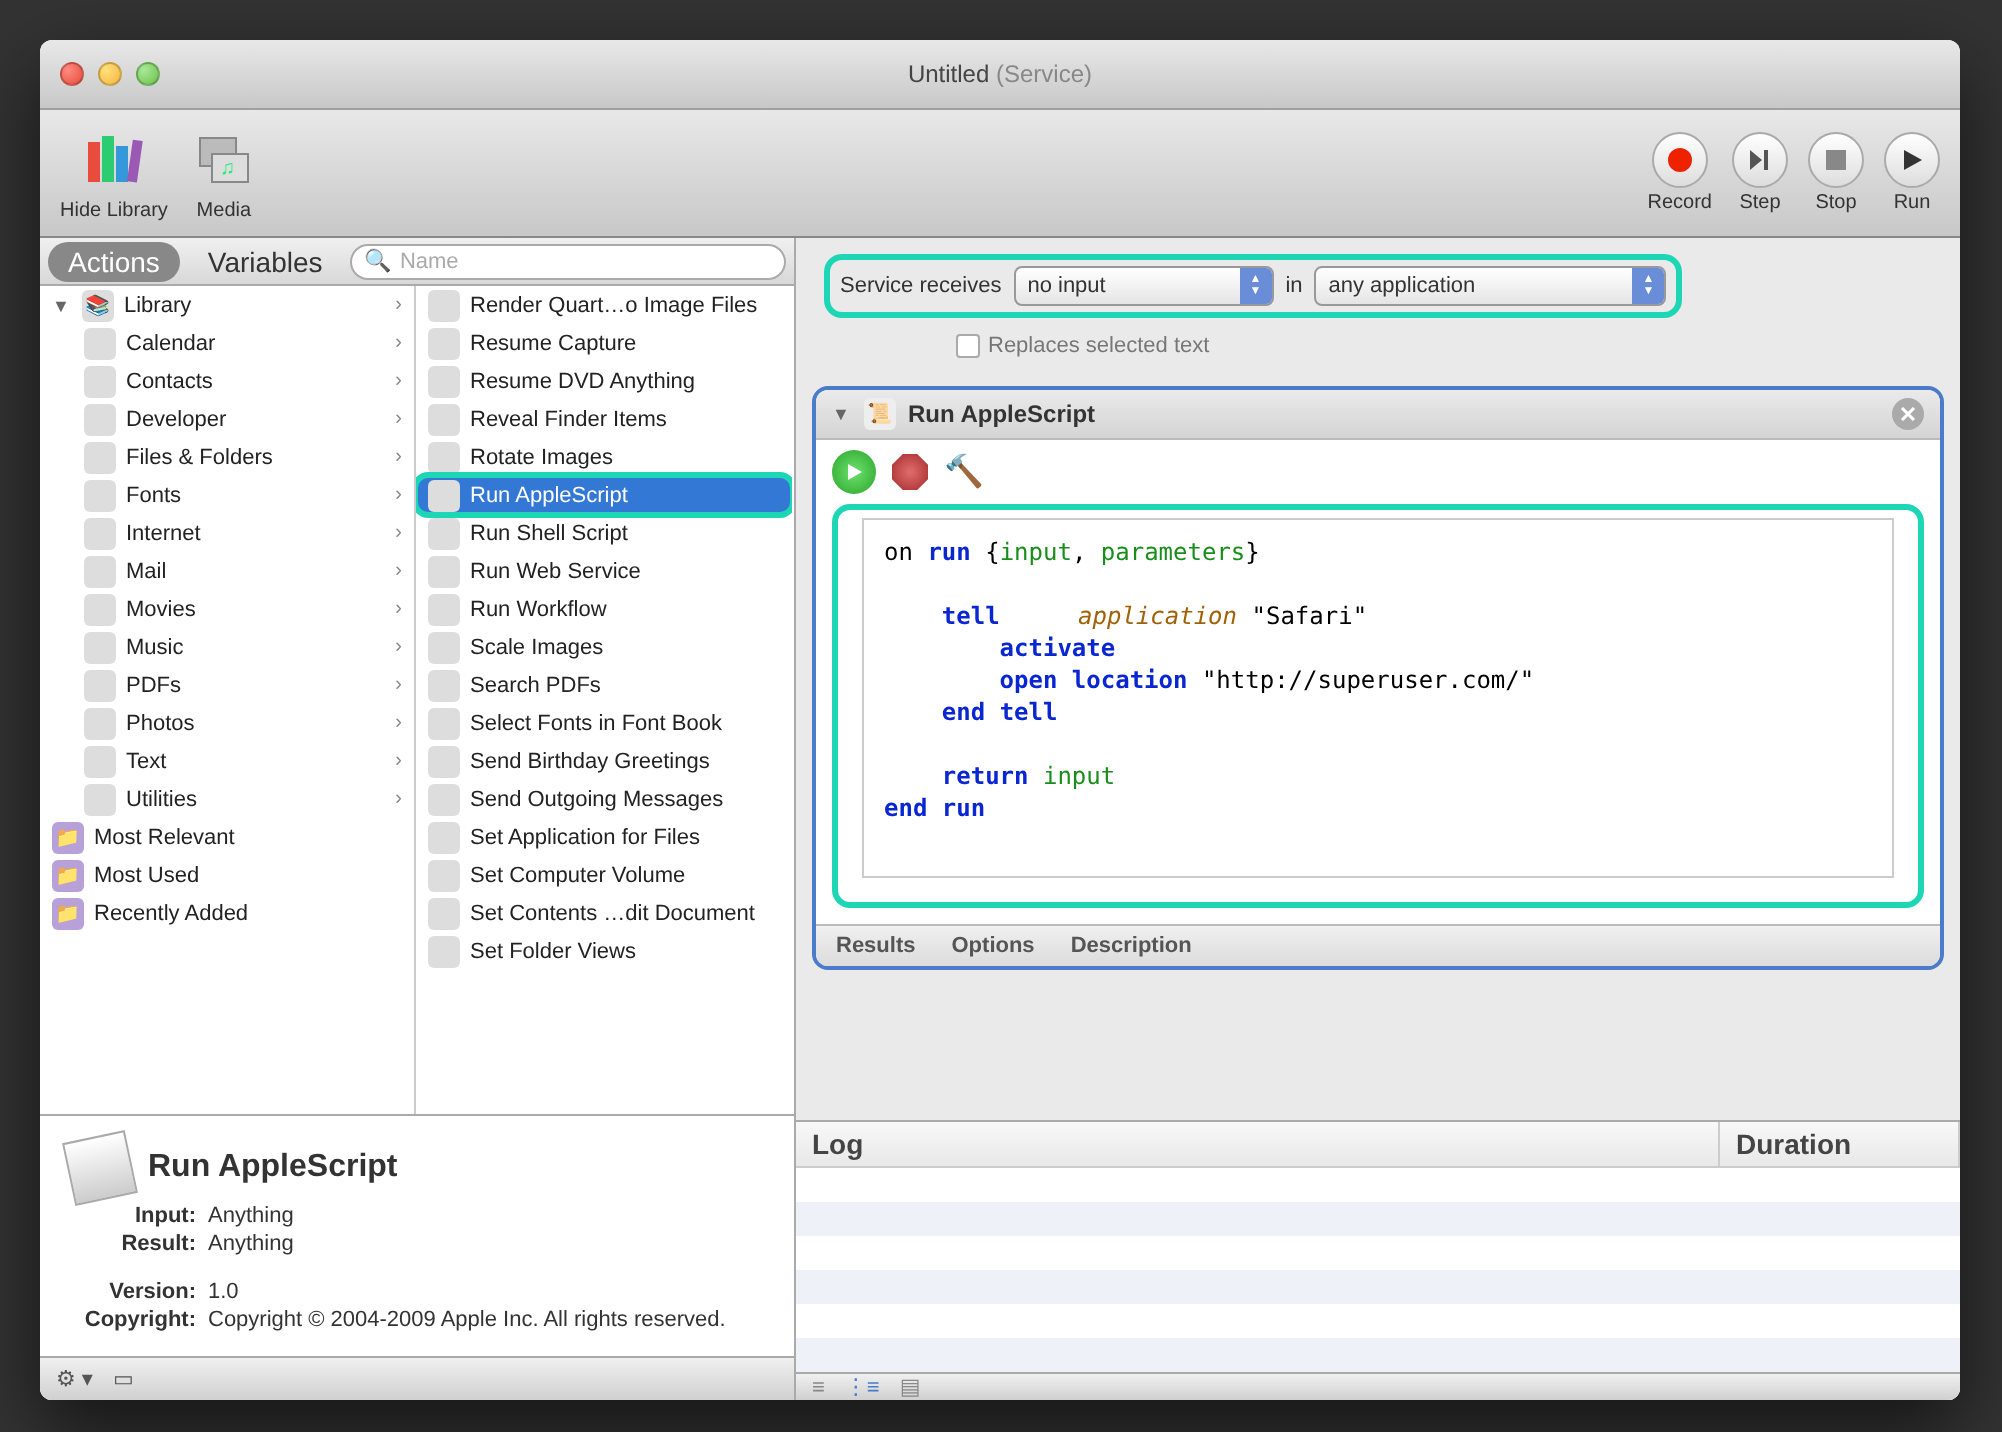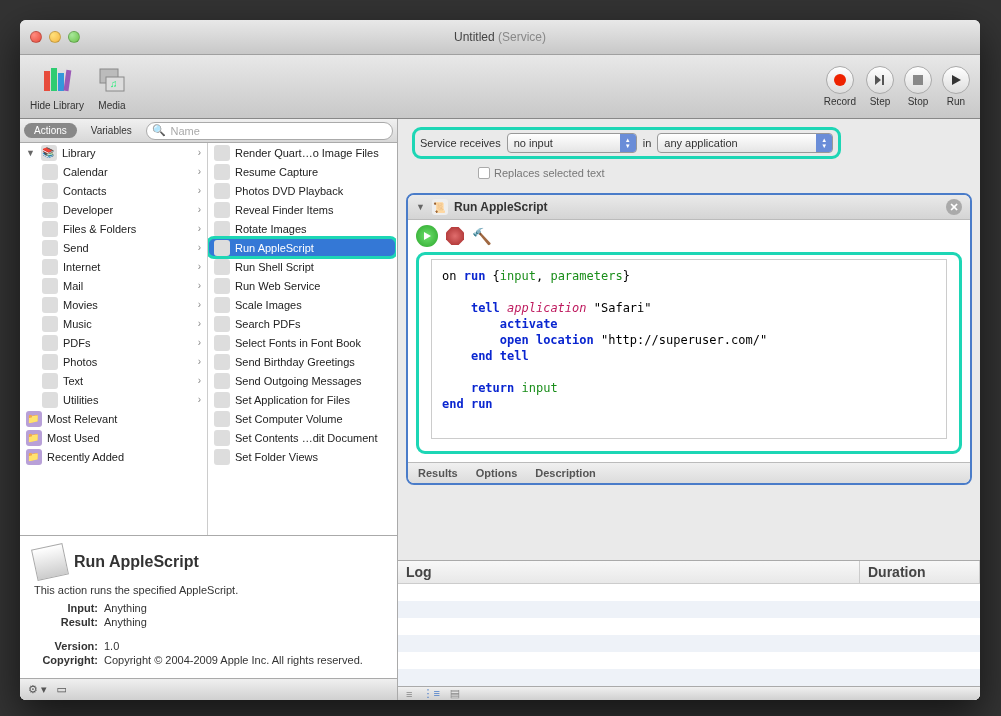--- a/index.html
+++ b/index.html
@@ -14,21 +14,21 @@
 .title { position: absolute; left:0; right:0; text-align:center; color:#444; font-size: 12px; }
 .title .mod { color: #888; }
 .toolbar { height: 64px; background: linear-gradient(#e8e8e8, #c8c8c8); border-bottom: 1px solid #888; display: flex; align-items: center; padding: 0 10px; gap: 10px; }
 .tb-btn { display: flex; flex-direction: column; align-items: center; gap: 2px; font-size: 10px; color: #333; cursor: pointer; }
 .tb-icon { width: 36px; height: 36px; display:flex; align-items:center; justify-content:center; }
 .spacer { flex: 1; }
 .tb-round { width: 28px; height: 28px; border-radius: 50%; background: linear-gradient(#fff,#ddd); border:1px solid #aaa; display:flex; align-items:center; justify-content:center; }
 .content { flex: 1; display: flex; overflow: hidden; }
 .left-panel { width: 378px; display: flex; flex-direction: column; border-right: 1px solid #aaa; background:#fff; }
 .tab-row { height: 24px; background: linear-gradient(#f0f0f0,#d8d8d8); border-bottom: 1px solid #aaa; display: flex; align-items: center; padding: 0 4px; gap: 4px; }
-.pill { padding: 2px 10px; border-radius: 10px; font-size: 10px; color: #333; }
+.pill { padding: 2px 10px; border-radius: 10px; font-size: 14px; color: #333; }
 .pill.active { background: #888; color: #fff; }
 .search-box { flex: 1; height: 18px; border-radius: 9px; border: 1px solid #aaa; background: #fff; display:flex; align-items:center; padding: 0 6px; gap:4px; font-size:11px; color:#888; }
 .split-h { flex: 1; display: flex; overflow: hidden; }
 .col { overflow-y: auto; }
 .col1 { width: 188px; border-right: 1px solid #ccc; background:#fff; }
 .col2 { width: 188px; background:#fff; }
 .row { height: 19px; display: flex; align-items: center; padding: 0 6px; gap: 5px; font-size: 11px; color: #222; white-space: nowrap; overflow: hidden; }
 .row.sel { background: #3478d6; color: #fff; }
 .tri { font-size: 9px; color: #666; width: 10px; }
 .ico { width: 16px; height: 16px; border-radius: 3px; display:inline-flex; align-items:center; justify-content:center; font-size:10px; background:#ddd; }
@@ -47,21 +47,21 @@
 .workflow-area { flex: 1; padding: 8px; overflow: auto; background: #eaeaea; }
 .action-box { background: #fff; border: 2px solid #4a7cc9; border-radius: 8px; overflow: hidden; }
 .action-header { background: linear-gradient(#eaeaea,#d4d4d4); border-bottom:1px solid #bbb; padding: 4px 8px; display:flex; align-items:center; gap:6px; font-weight:bold; font-size:12px; color:#333; }
 .close-x { margin-left:auto; width:16px; height:16px; border-radius:50%; background:#aaa; color:#fff; display:flex; align-items:center; justify-content:center; font-size:11px; cursor:pointer; }
 .action-tools { padding: 5px 8px; display:flex; gap:8px; align-items:center; }
 .run-btn { width:22px; height:22px; border-radius:50%; background: radial-gradient(#6de06d,#2aa52a); display:flex; align-items:center; justify-content:center; color:#fff; }
 .stop-btn { width:18px; height:18px; background: radial-gradient(#e06d6d,#a52a2a); clip-path: polygon(30% 0%, 70% 0%, 100% 30%, 100% 70%, 70% 100%, 30% 100%, 0% 70%, 0% 30%); }
 .code-area { margin: 0 8px 8px 8px; border: 1px solid #ccc; background: #fff; padding: 8px 10px; font-family: Monaco, monospace; font-size: 12px; line-height: 16px; min-height: 180px; white-space: pre; color:#000; }
 .kw { color: #0a26d0; font-weight: bold; }
 .gr { color: #1a8e1a; }
-.it { color: #be185d; font-style: italic; }
+.it { color: #a16207; font-style: italic; margin-left: 32px; }
 .action-footer { background: linear-gradient(#f0f0f0,#dcdcdc); border-top:1px solid #bbb; padding: 4px 10px; display:flex; gap:18px; font-size:11px; font-weight:bold; color:#555; }
 .log-area { height: 140px; border-top: 1px solid #aaa; background:#fff; display:flex; flex-direction:column; }
 .log-header { display:flex; background: linear-gradient(#f8f8f8,#e8e8e8); border-bottom:1px solid #ccc; font-size:14px; color:#444; font-weight:bold; }
 .log-header div { padding: 3px 8px; border-right:1px solid #ccc; }
 .log-rows { flex:1; }
 .log-rows .lr { height: 17px; }
 .log-rows .lr:nth-child(even) { background:#eef2f8; }
 .log-footer { height:22px; background: linear-gradient(#f0f0f0,#d0d0d0); border-top:1px solid #aaa; display:flex; align-items:center; padding:0 8px; gap:10px; }
 .hl-service { display:inline-flex; align-items:center; gap:6px; padding: 3px 5px; }
 .hl-code { padding: 4px; margin: 0 8px 8px 8px; }
@@ -170,21 +170,21 @@
               <span>Developer</span>
               <span class="chev" style="margin-left:auto">›</span>
             </div>
             <div class="row" style="padding-left: 22px;">
               <span class="ico"></span>
               <span>Files &amp; Folders</span>
               <span class="chev" style="margin-left:auto">›</span>
             </div>
             <div class="row" style="padding-left: 22px;">
               <span class="ico"></span>
-              <span>Send</span>
+              <span>Fonts</span>
               <span class="chev" style="margin-left:auto">›</span>
             </div>
             <div class="row" style="padding-left: 22px;">
               <span class="ico"></span>
               <span>Internet</span>
               <span class="chev" style="margin-left:auto">›</span>
             </div>
             <div class="row" style="padding-left: 22px;">
               <span class="ico"></span>
               <span>Mail</span>
@@ -237,41 +237,45 @@
             <div class="row">
               <span class="ico"></span>
               <span>Render Quart…o Image Files</span>
             </div>
             <div class="row">
               <span class="ico"></span>
               <span>Resume Capture</span>
             </div>
             <div class="row">
               <span class="ico"></span>
-              <span>Photos DVD Playback</span>
+              <span>Resume DVD Anything</span>
             </div>
             <div class="row">
               <span class="ico"></span>
               <span>Reveal Finder Items</span>
             </div>
             <div class="row">
               <span class="ico"></span>
               <span>Rotate Images</span>
             </div>
             <div class="row sel" style="outline: rgb(29, 214, 181) solid 3px; outline-offset: -1px; border-radius: 6px;">
               <span class="ico"></span>
               <span>Run AppleScript</span>
             </div>
             <div class="row">
               <span class="ico"></span>
               <span>Run Shell Script</span>
             </div>
             <div class="row">
               <span class="ico"></span>
               <span>Run Web Service</span>
+            </div>
+            <div class="row">
+              <span class="ico"></span>
+              <span>Run Workflow</span>
             </div>
             <div class="row">
               <span class="ico"></span>
               <span>Scale Images</span>
             </div>
             <div class="row">
               <span class="ico"></span>
               <span>Search PDFs</span>
             </div>
             <div class="row">
@@ -302,21 +306,20 @@
               <span class="ico"></span>
               <span>Set Folder Views</span>
             </div>
           </div>
       </div>
       <div class="info-panel">
         <div style="display:flex;align-items:center;gap:8px">
           <div style="width:32px;height:32px;background:linear-gradient(#fff,#ccc);border:1px solid #aaa;transform:rotate(-12deg)"></div>
           <h2>Run AppleScript</h2>
         </div>
-        <p style="margin:6px 0">This action runs the specified AppleScript.</p>
         <div class="info-row">
             <div class="lbl">Input:</div>
             <div>Anything</div>
           </div>
         <div class="info-row">
             <div class="lbl">Result:</div>
             <div>Anything</div>
           </div>
         <div style="height:8px"></div>
         <div class="info-row">

